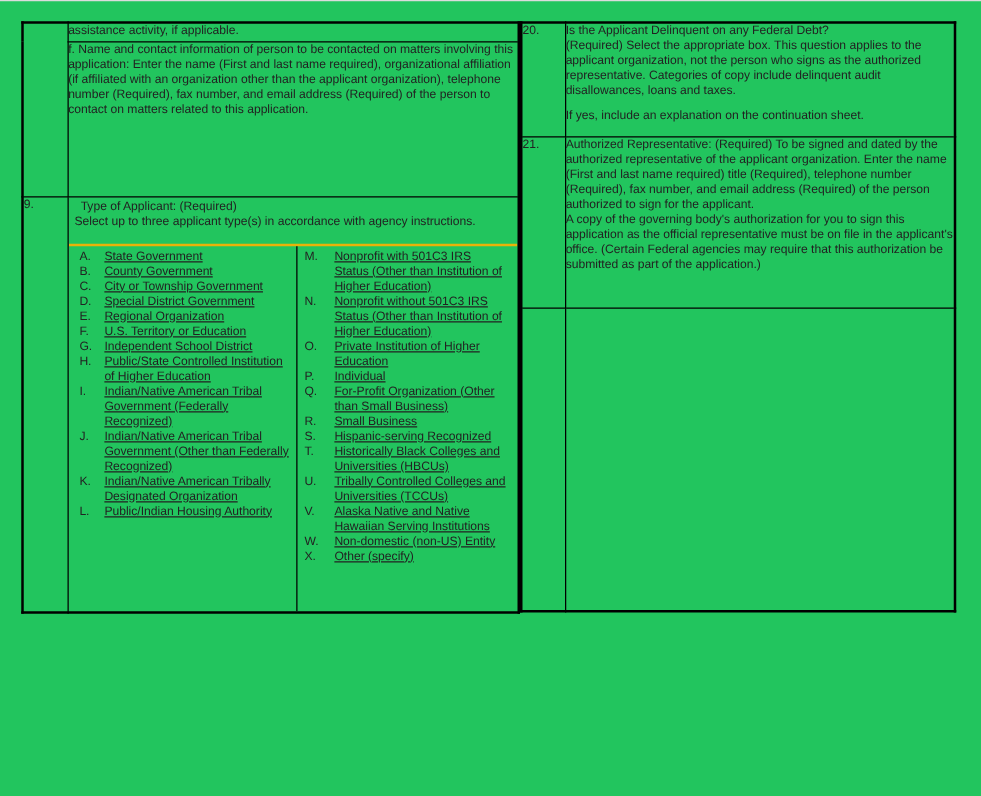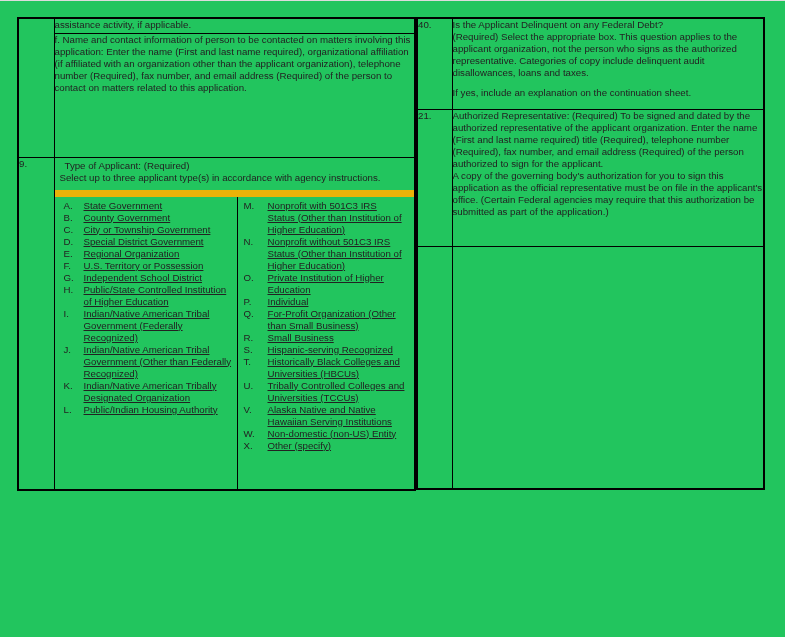--- a/index.html
+++ b/index.html
@@ -35,21 +35,21 @@
   td.txt { padding:2px 6px 0 5px; }
   td.txtR { padding:2px 4px 0 6px; }
 
   .b { font-weight:normal; }
 
   
   td.cell9 { padding:0; }
   .hdr {
     box-sizing:border-box;
     height:39px;
-    border-bottom:7px solid #eab308;
+    border-bottom:2px solid #eab308;
     padding:2px 6px 0 5px;
   }
   .hdr .t1 { text-indent:5px; }
   .lists { display:flex; height:292px; }
   .colL {
     box-sizing:border-box;
     width:182px; flex:0 0 182px;
     padding:3px 4px 0 9px;
   }
   .colR {
@@ -110,21 +110,21 @@
             <div class="li">
                   <span class="lt">D.</span>
                   <span class="lb">Special District Government</span>
                 </div>
             <div class="li">
                   <span class="lt">E.</span>
                   <span class="lb">Regional Organization</span>
                 </div>
             <div class="li">
                   <span class="lt">F.</span>
-                  <span class="lb">U.S. Territory or Possession</span>
+                  <span class="lb">U.S. Territory or Education</span>
                 </div>
             <div class="li">
                   <span class="lt">G.</span>
                   <span class="lb">Independent School District</span>
                 </div>
             <div class="li">
                   <span class="lt">H.</span>
                   <span class="lb">Public/State Controlled Institution of Higher Education</span>
                 </div>
             <div class="li">
@@ -200,21 +200,21 @@
   </tbody>
     </table>
 
   <table class="tbl" id="tblR">
     <colgroup>
         <col style="width:35px">
         <col>
       </colgroup>
     <tbody>
     <tr style="height:91px">
-      <td class="numR">40.</td>
+      <td class="numR">20.</td>
       <td class="txtR">
         <div class="b">Is the Applicant Delinquent on any Federal Debt?</div>
         <div>(Required) Select the appropriate box. This question applies to the applicant organization, not the person who signs as the authorized representative. Categories of copy include delinquent audit disallowances, loans and taxes.</div>
         <div class="note">If yes, include an explanation on the continuation sheet.</div>
       </td>
     </tr>
     <tr style="height:137px">
       <td class="numR">21.</td>
       <td class="txtR">
         <div>

